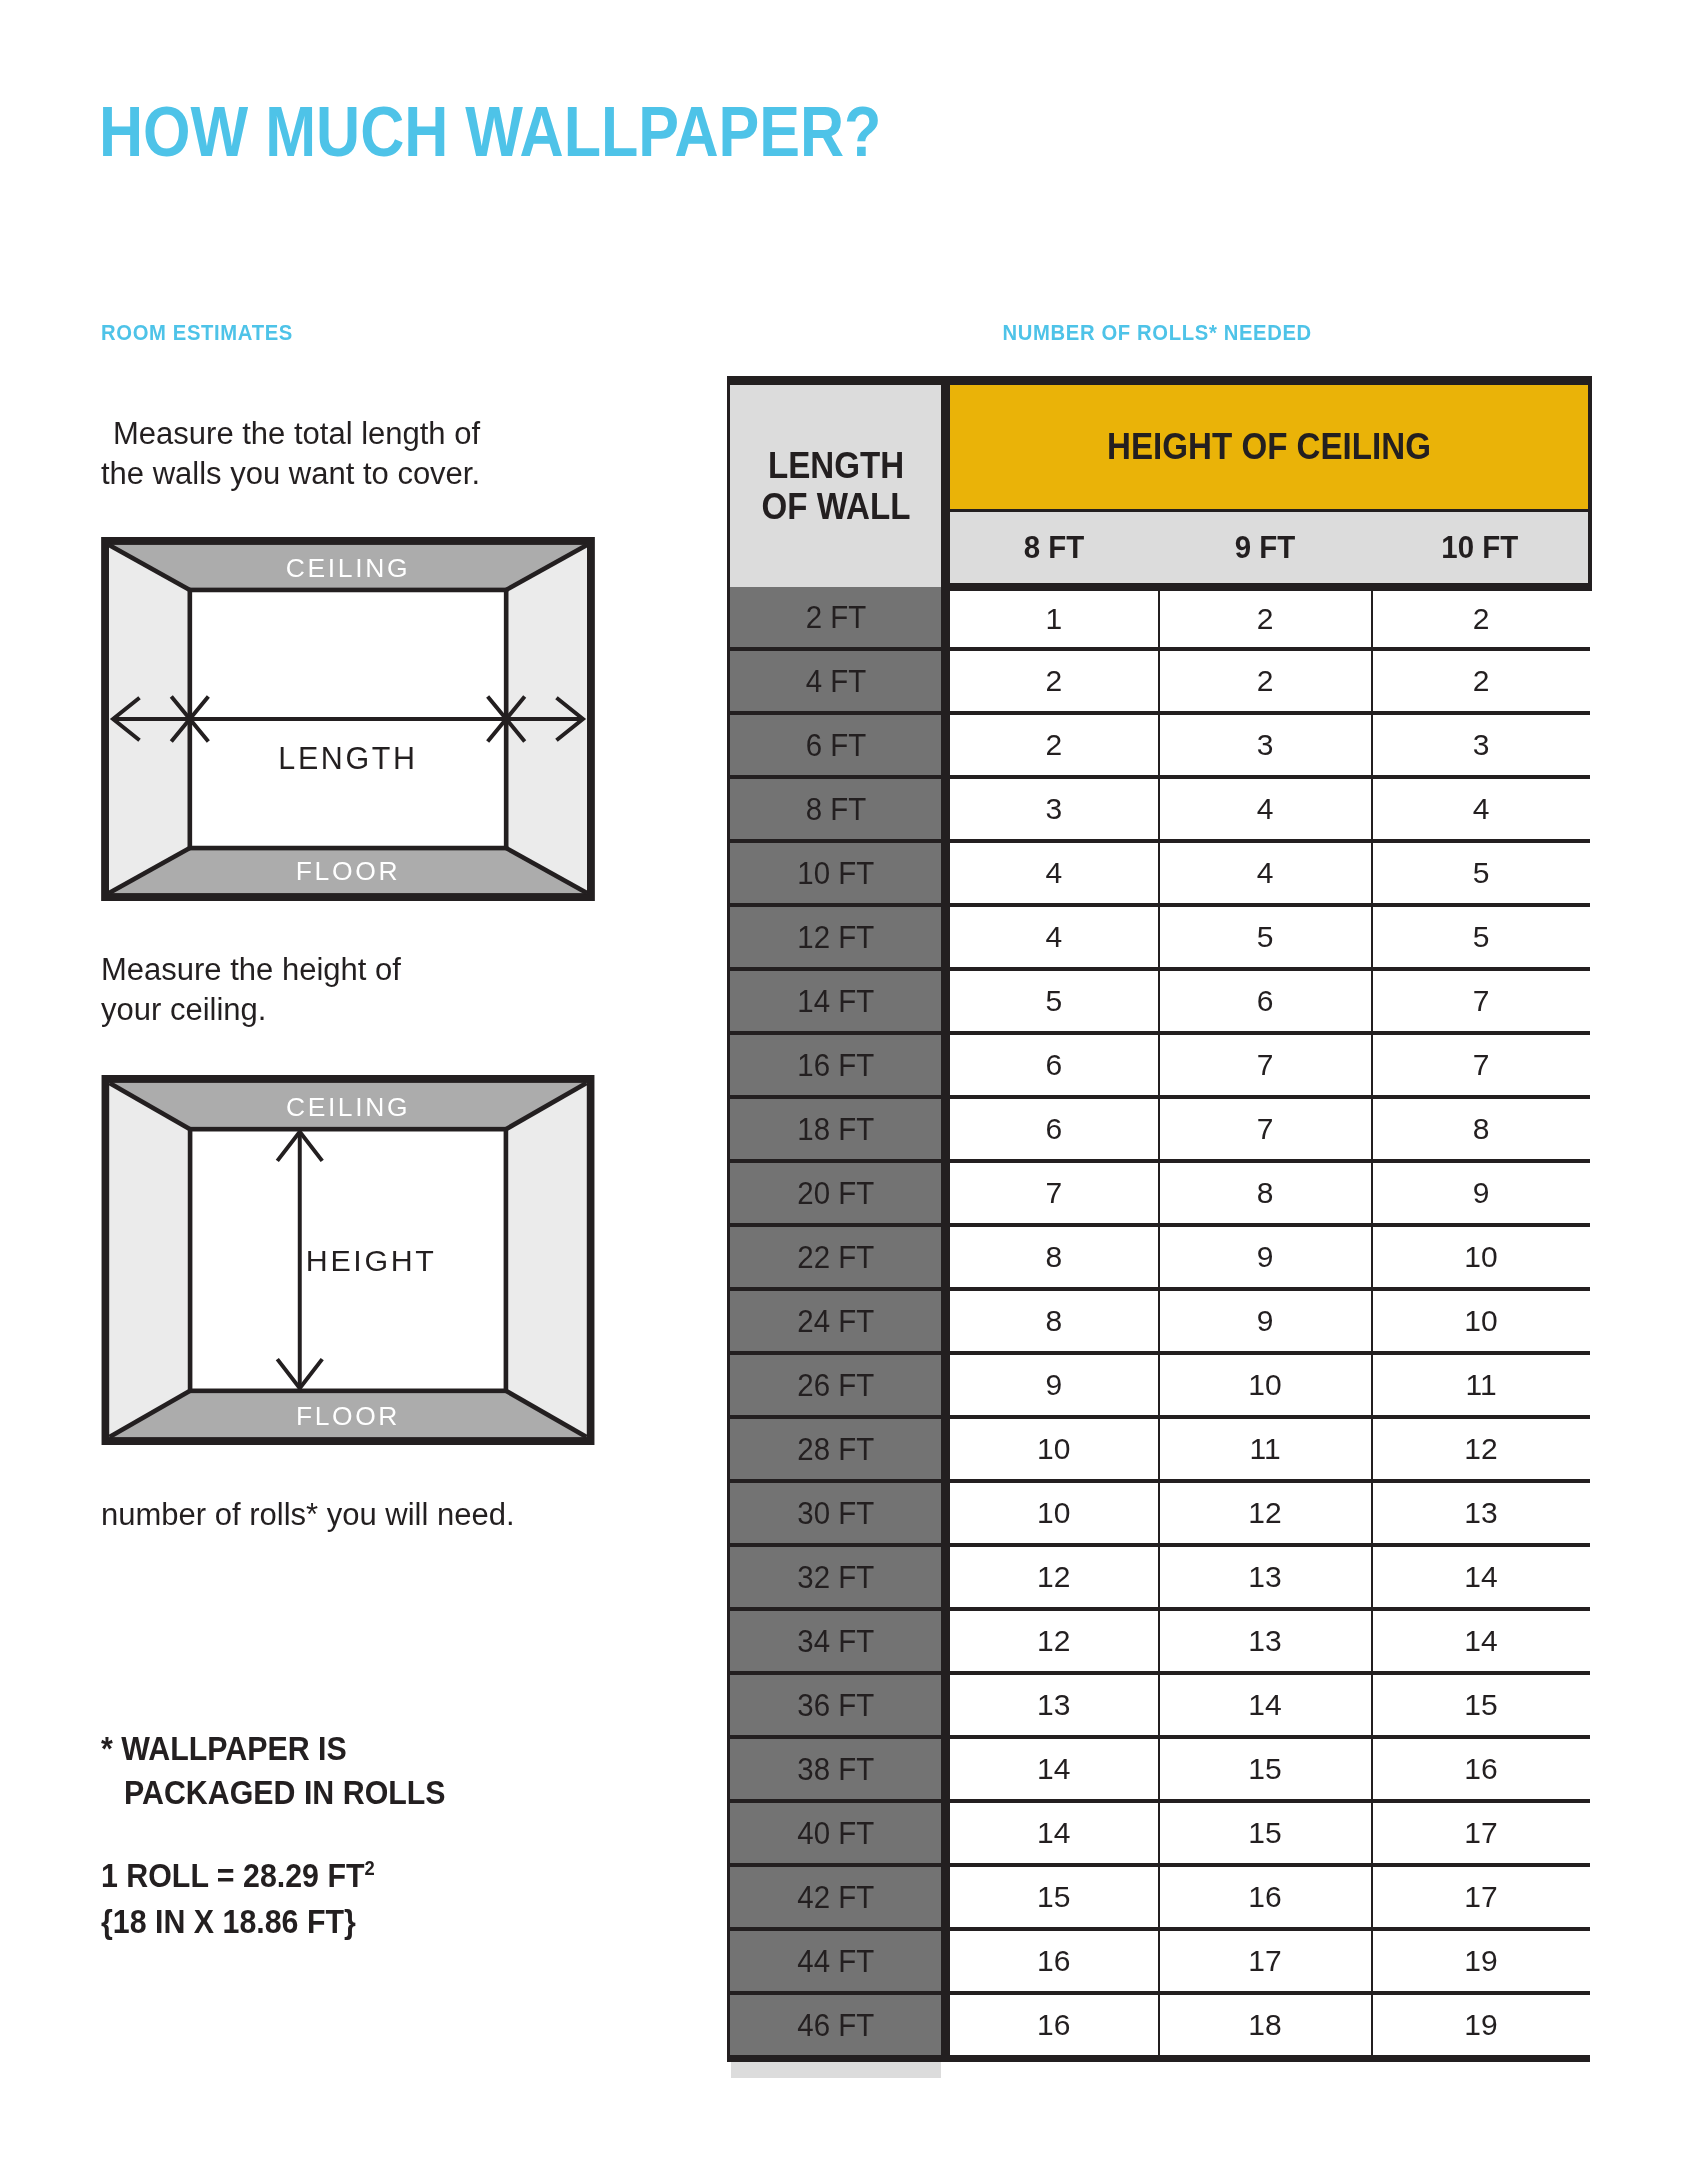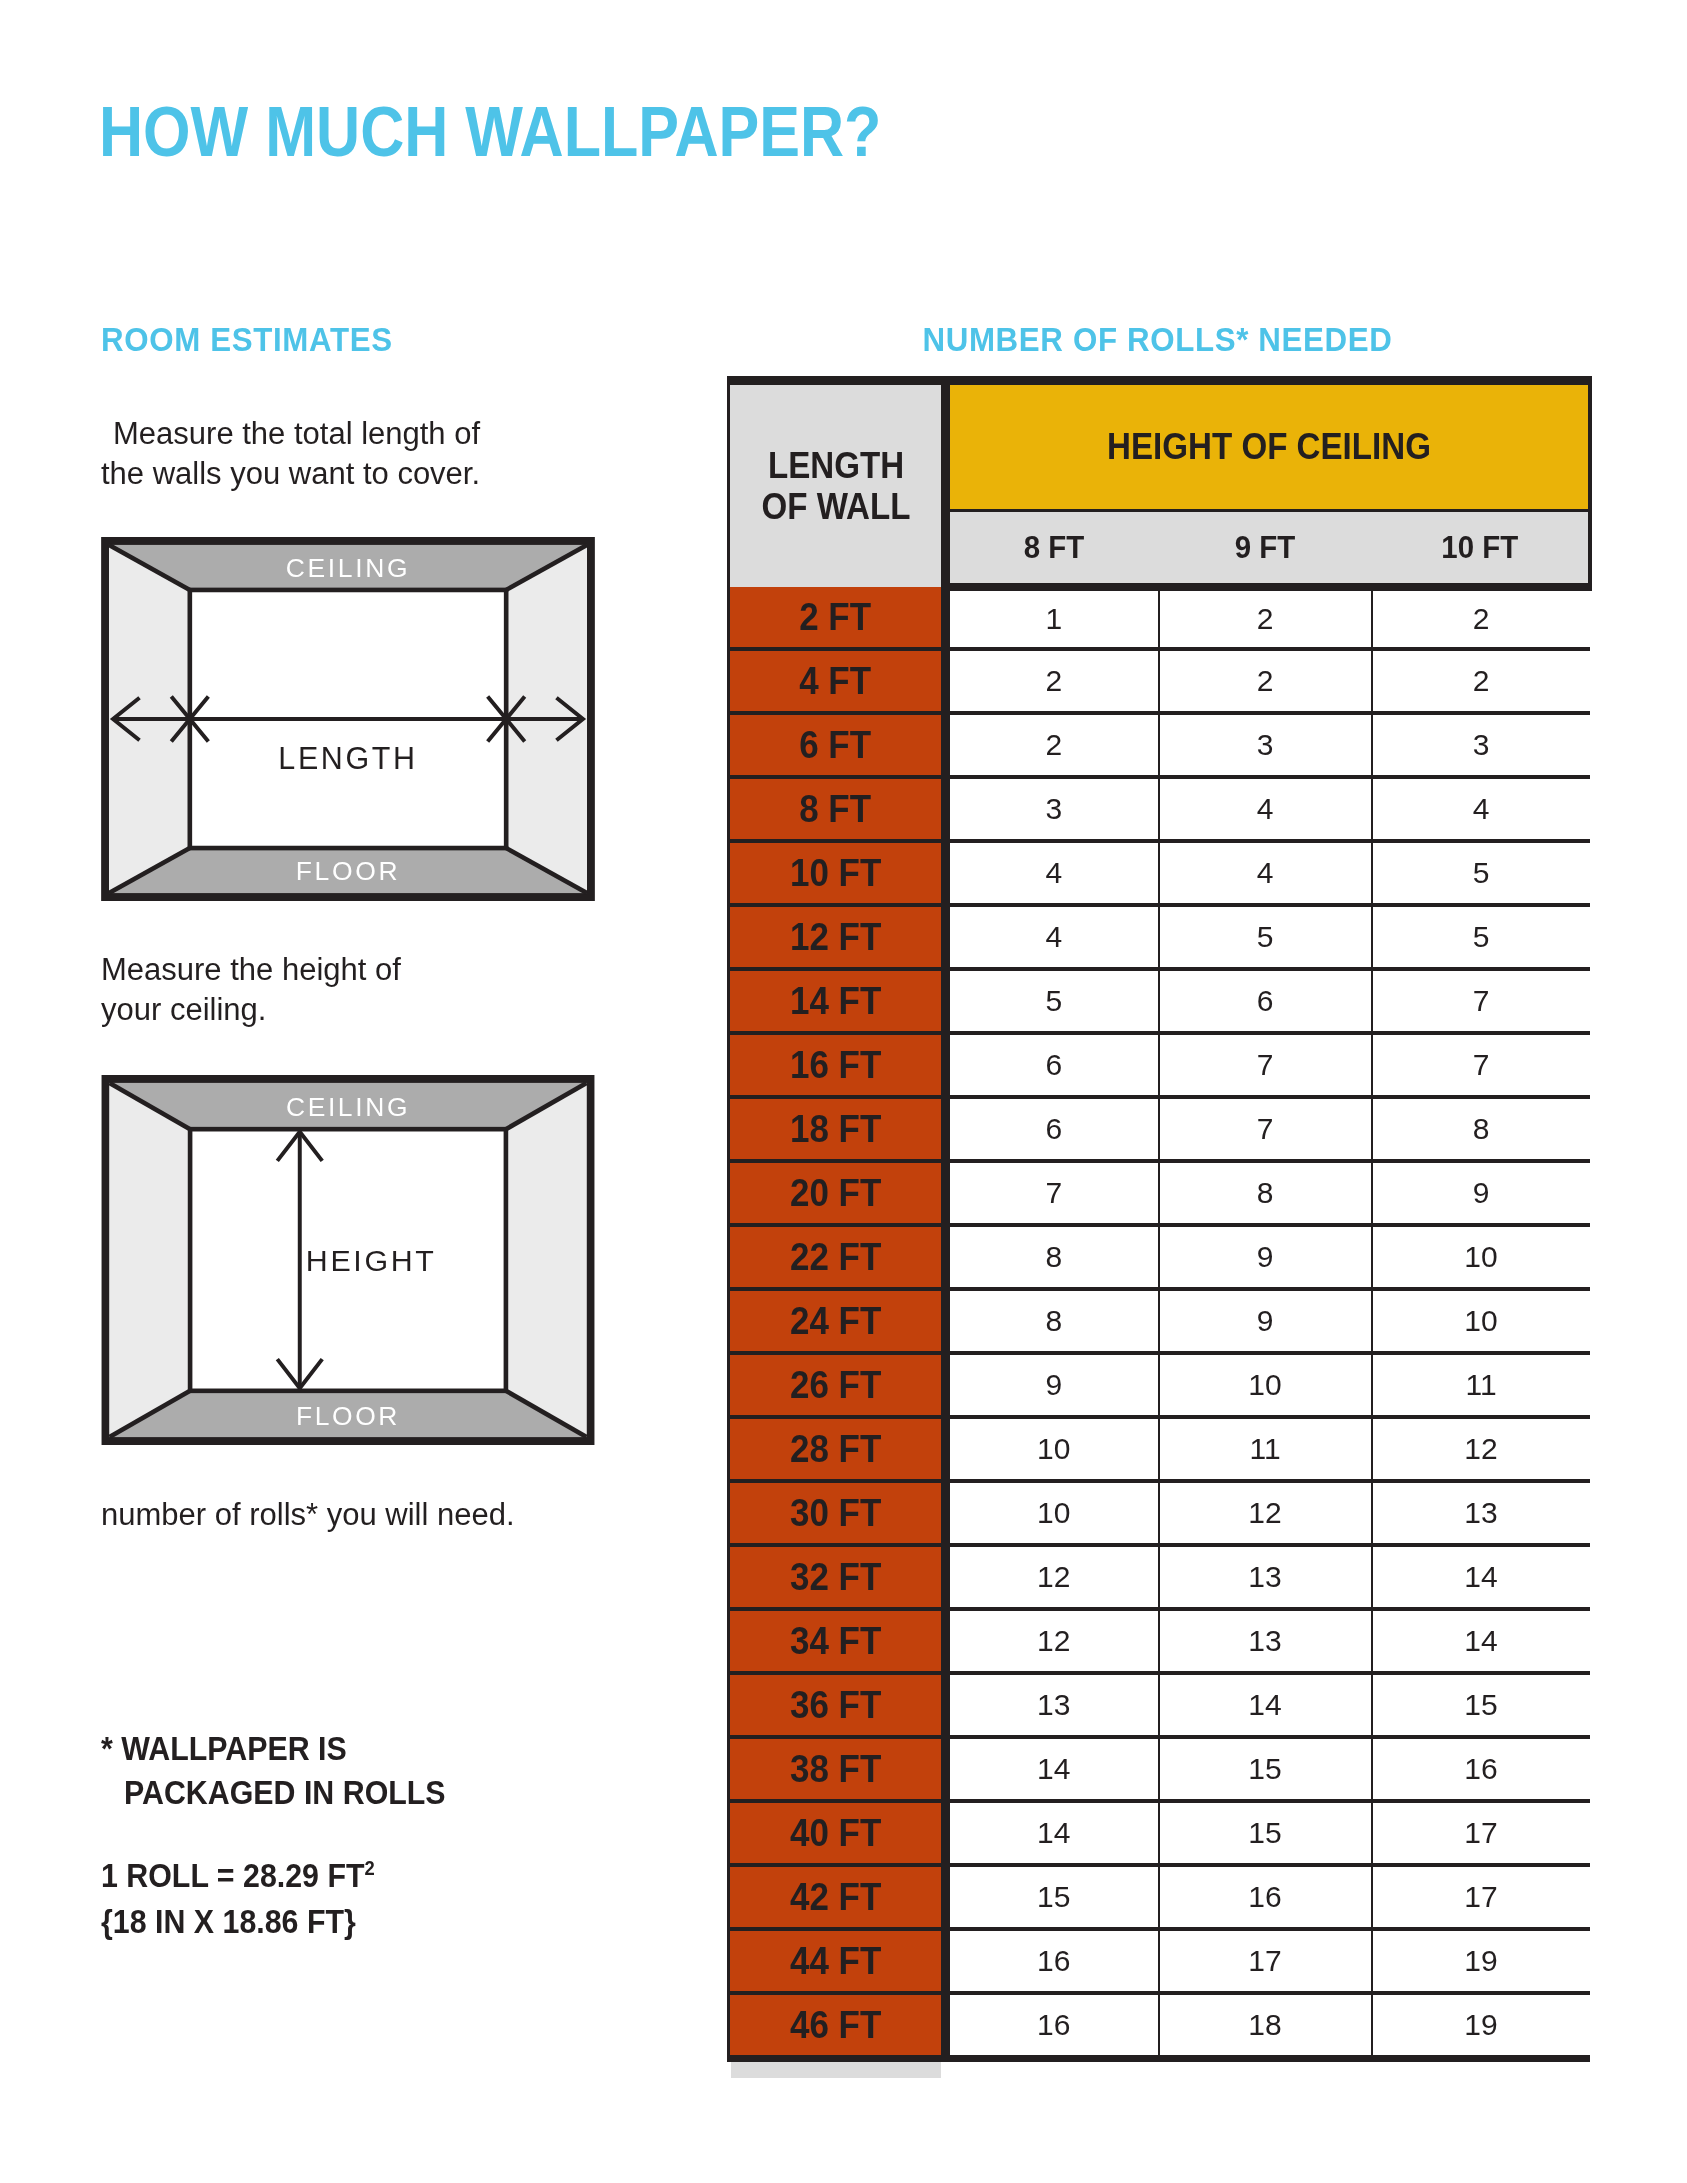--- a/index.html
+++ b/index.html
@@ -9,21 +9,21 @@
   }
   .abs{position:absolute;}
   .cond{display:inline-block;transform:scaleX(0.92);transform-origin:0 50%;white-space:nowrap;}
   .cond-c{display:inline-block;transform:scaleX(0.92);transform-origin:50% 50%;white-space:nowrap;}
 
   
   .page-title{
     left:99px;top:91px;font-size:71px;font-weight:bold;color:#4EC3E8;letter-spacing:0;
   }
   
-  .sec-head{font-size:34px;font-weight:bold;color:#4EC3E8;letter-spacing:0.7px;}
+  .sec-head{font-size:22px;font-weight:bold;color:#4EC3E8;letter-spacing:0.7px;}
   .room-est{left:101px;top:320px;}
   .rolls-head{left:727px;top:320px;width:861px;text-align:center;}
 
   
   .para{font-size:31px;line-height:40px;color:#231F20;}
   .para1{left:101px;top:414px;text-align:right;}
   .para2{left:101px;top:950px;}
   .para3{left:101px;top:1495px;}
 
   
@@ -57,22 +57,22 @@
   }
   .spanhead{
     background:#eab308;border-bottom:3.3px solid #231F20;border-right:4px solid #231F20;
     font-size:36px;font-weight:bold;height:124px;
   }
   tr.subhead th{
     background:#DCDCDC;border-bottom:8.6px solid #231F20;font-size:32px;font-weight:bold;height:71px;
   }
   tr.subhead th:last-child{border-right:4px solid #231F20;}
   tbody.data th{
-    background:#c2410c;border-right:9.3px solid #231F20;border-left:3.3px solid #231F20;
-    border-bottom:4.6px solid #231F20;font-size:38px;font-weight:bold;height:60px;
+    background:#737373;border-right:9.3px solid #231F20;border-left:3.3px solid #231F20;
+    border-bottom:4.6px solid #231F20;font-size:32px;font-weight:normal;height:60px;
   }
   tbody.data td{
     background:#ffffff;border-bottom:4.6px solid #231F20;font-size:30px;font-weight:400;color:#231F20;
   }
   tbody.data td.v2,tbody.data td.v3{border-left:2px solid #231F20;}
   tbody.data tr:last-child th,tbody.data tr:last-child td{border-bottom:7.3px solid #231F20;}
 </style>
 </head>
 <body>
 

